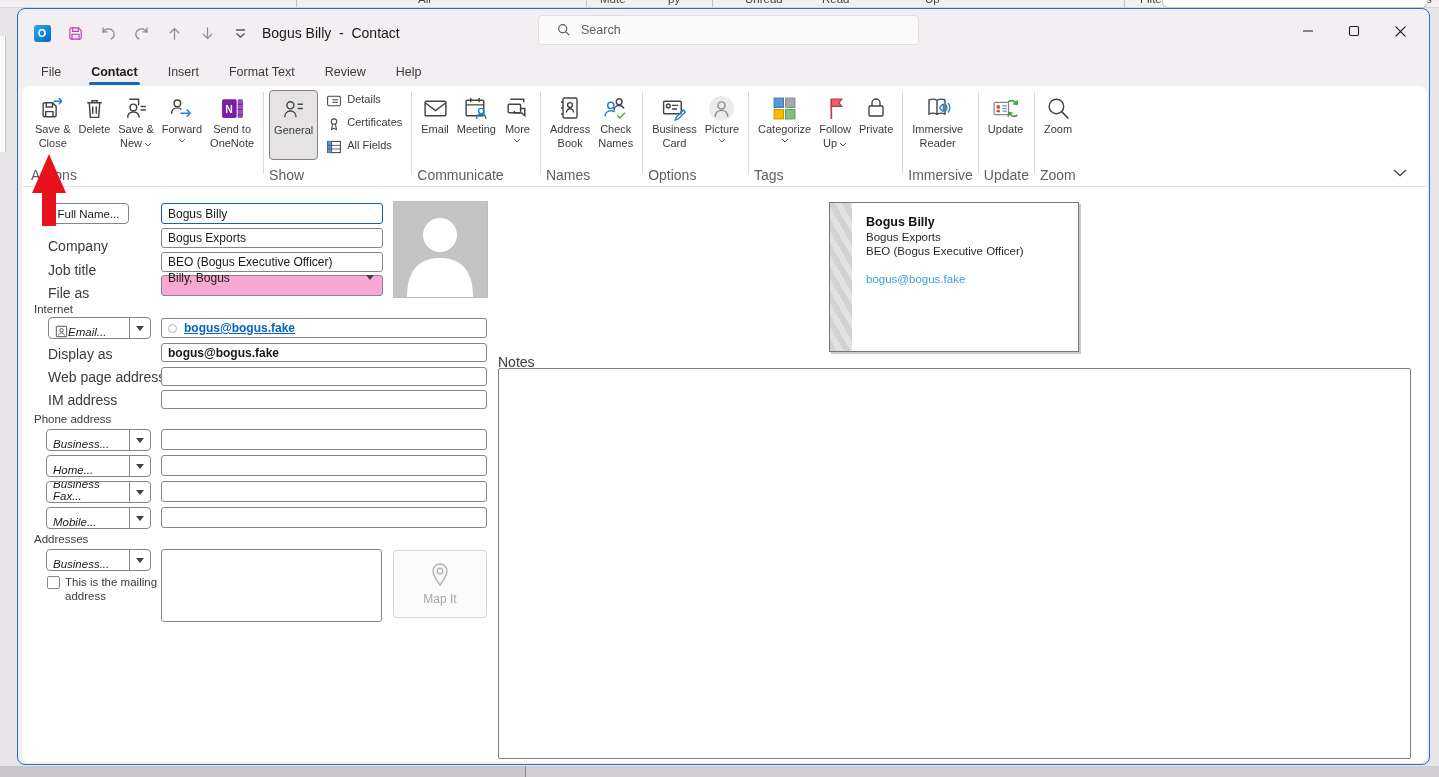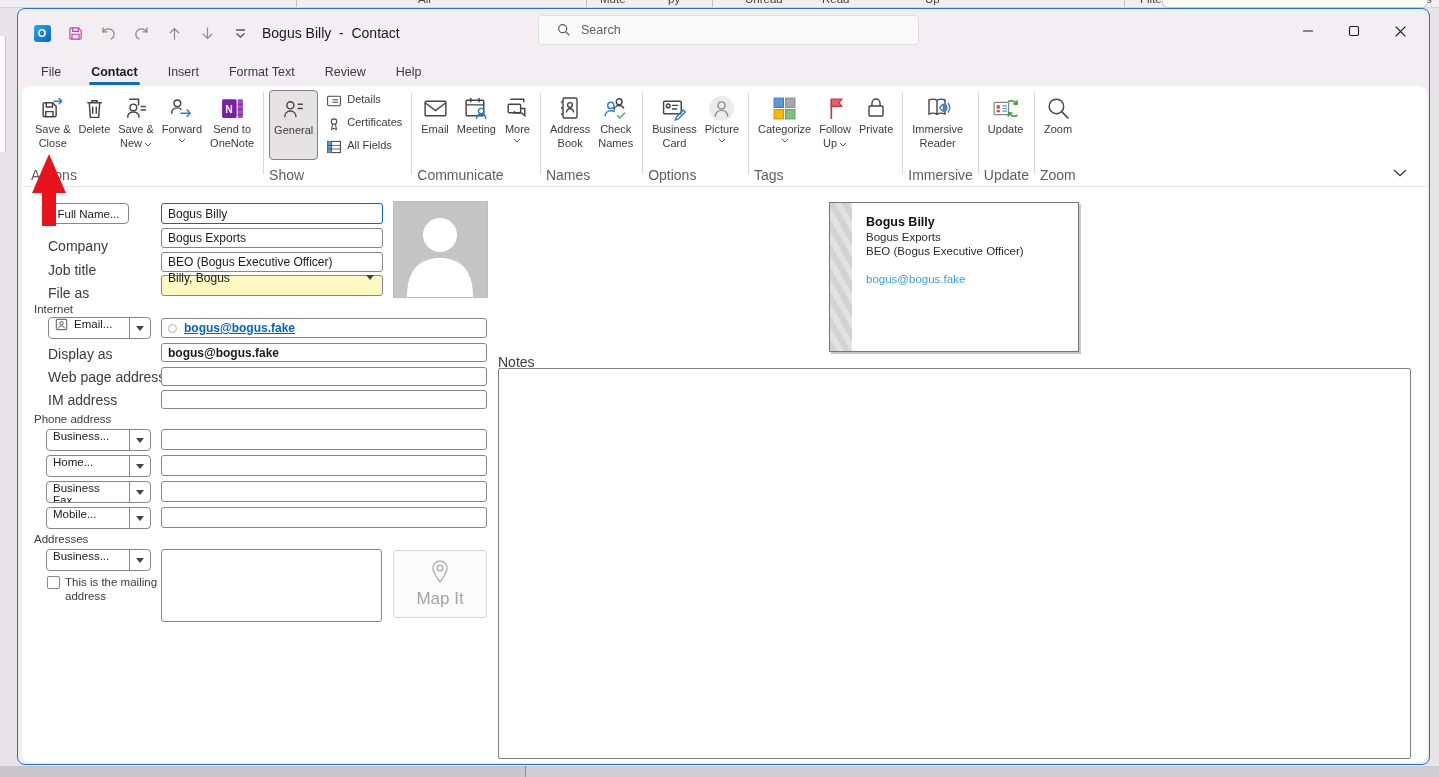--- a/index.html
+++ b/index.html
@@ -74,40 +74,40 @@
   
   .lbl { position:absolute; font-size:14px; color:#3b3b3b; white-space:nowrap; }
   .sec { position:absolute; font-size:11.5px; color:#3b3b3b; white-space:nowrap;text-align:right; }
   .fld { position:absolute; border:1px solid #868686; border-radius:3px; background:#fff;
     font-family:"Liberation Sans",sans-serif; font-size:12px; color:#1a1a1a; padding:0 6px; outline:none; }
   .fld.focus { border:1.5px solid #0b66c2; }
   .pushbtn { position:absolute; border:1px solid #868686; border-radius:4px; background:#fff;
     font-size:11.5px; color:#1a1a1a; display:flex; align-items:center; justify-content:center; }
   .split { position:absolute; border:1px solid #868686; border-radius:4px; background:#fff;
     display:flex; align-items:stretch; overflow:hidden; }
-  .split .main { flex:1; display:flex; align-items:flex-start; gap:6px; padding:0 6px; font-size:11.5px; color:#1a1a1a; }
+  .split .main { flex:1; display:flex; align-items:flex-end; gap:0; padding:0 6px; font-size:11.5px; color:#1a1a1a;font-style:italic; }
   .split .dd { width:21px; border-left:1px solid #868686; display:flex; align-items:center; justify-content:center; }
   .tri { width:0; height:0; border-left:4px solid transparent; border-right:4px solid transparent; border-top:5px solid #444; }
-  .combo { position:absolute; border:1px solid #868686; border-radius:3px; background:#fef9c3;
+  .combo { position:absolute; border:1px solid #868686; border-radius:3px; background:#f9a8d4;
     display:flex; align-items:center; justify-content:space-between; padding:0 8px 16px 6px;
     font-size:12px; color:#1a1a1a; }
   .linkfield { position:absolute; border:1px solid #868686; border-radius:3px; background:#fff;
     display:flex; align-items:center; gap:7px; padding:0 6px; }
   .presence { width:9px; height:9px; border:1px solid #b5b3b5; border-radius:50%; }
   .linkfield span { font-size:12px; color:#0563c1; text-decoration:underline; font-weight:bold; }
   .avatar { position:absolute; left:375px; top:192px; width:95px; height:97px; background:#c4c4c4;
     border:1px solid #bdbdbd; overflow:hidden; }
   .checkbox { position:absolute; width:13px; height:13px; border:1px solid #8a8886; background:#fff; border-radius:2px; }
   .cb-lbl { position:absolute; font-size:11.5px; color:#3b3b3b; width:100px; line-height:14px; }
   .areabox { position:absolute; border:1px solid #868686; border-radius:3px; background:#fff; resize:none; outline:none;
     font-family:"Liberation Sans",sans-serif; font-size:12px; }
   .mapit { position:absolute; left:375px; top:541px; width:94px; height:68px; background:#fbfbfb;
     border:1px solid #d9d7d9; border-radius:3px; display:flex; flex-direction:column;
     align-items:center; justify-content:center; gap:4px; }
-  .mapit span { font-size:17px; color:#a6a4a6; }
+  .mapit span { font-size:12px; color:#a6a4a6; }
   .notesbox { position:absolute; left:480px; top:359px; width:913px; height:391px;
     border:1px solid #808080; border-radius:2px; background:#fff; resize:none; outline:none; }
 
   
   .card { position:absolute; left:811px; top:193px; width:250px; height:150px; background:#fff;
     border:1px solid #767676; box-shadow:2px 2px 0 #c9c7ca; }
   .card .strip { position:absolute; left:0; top:0; width:22px; height:100%;
     background:linear-gradient(180deg,#d6d6d6,#ededed);
     background-image:repeating-linear-gradient(60deg,#d2d2d2 0 6px,#e2e2e2 6px 12px); }
   .card .body { position:absolute; left:36px; top:12px; right:8px; }

